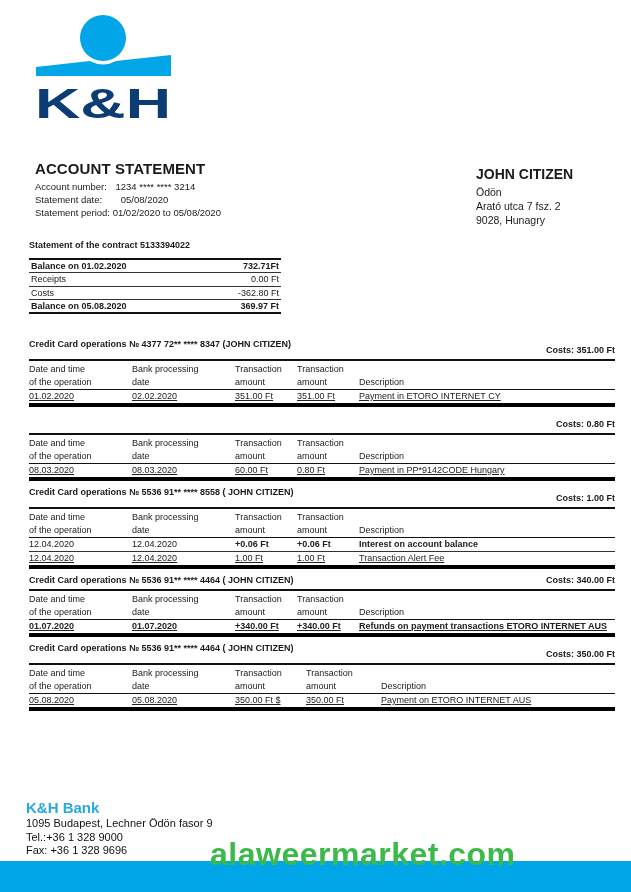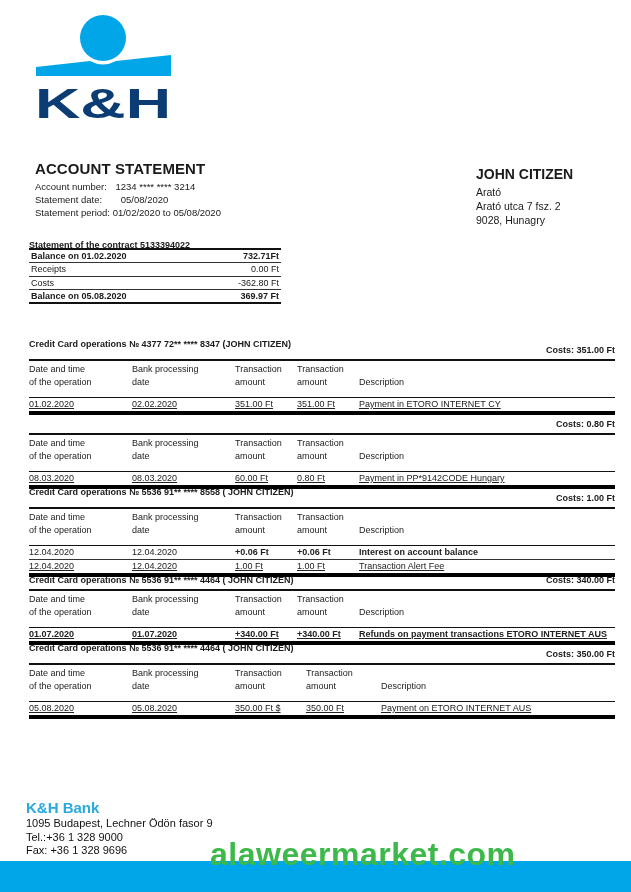--- a/index.html
+++ b/index.html
@@ -10,34 +10,34 @@
 
   .acct-title { position: absolute; left: 35px; top: 160px; font-size: 15px; font-weight: bold; letter-spacing: 0.1px; }
   .acct-info { position: absolute; left: 35px; top: 180px; font-size: 9.5px; line-height: 13px; }
 
   .cust { position: absolute; left: 476px; top: 166px; }
   .cust-name { font-size: 14px; font-weight: bold; margin-bottom: 3px; }
   .cust-line { font-size: 10.5px; line-height: 14px; }
 
   .contract { position: absolute; left: 29px; top: 240px; font-size: 9px; font-weight: bold; }
 
-  .balance { position: absolute; left: 29px; top: 248px; width: 252px; font-size: 9px; border-collapse: collapse; }
+  .balance { position: absolute; left: 29px; top: 258px; width: 252px; font-size: 9px; border-collapse: collapse; }
   .balance td { height: 13.5px; padding: 0 2px; border-bottom: 1px solid #333; }
   .balance td:last-child { text-align: right; }
   .balance tr.bold td { font-weight: bold; }
   .balance tr.first td { border-top: 2px solid #111; }
   .balance tr.last td { border-bottom: 2px solid #111; }
 
   .section { position: absolute; left: 29px; width: 586px; font-size: 9px; }
   .section .sec-head { position: relative; height: 20px; }
   .section .sec-title { position: absolute; left: 0; top: 0; font-weight: bold; }
   .section .sec-costs { position: absolute; right: 0; top: 6px; font-weight: bold; }
   .section table { width: 100%; border-collapse: collapse; }
   .section thead tr { border-top: 2px solid #111; }
-  .section th { font-weight: normal; text-align: left; vertical-align: bottom; padding: 2px 0 8px 0; line-height: 13px; color: #222; }
+  .section th { font-weight: normal; text-align: left; vertical-align: bottom; padding: 2px 0 0 0; line-height: 13px; color: #222; }
   .section thead tr { border-bottom: 1px solid #111; }
   .section td { line-height: 13px; height: 14px; padding: 0; border-bottom: 1px solid #333; color: #222; }
   .section tbody tr:last-child td { border-bottom: 4px solid #000000; text-decoration: underline; }
   .section tr.bold td { font-weight: bold; }
   .c1 { width: 103px; }
   .c2 { width: 103px; }
   .c3 { width: 62px; }
   .c4 { width: 62px; }
   .section.last .c3 { width: 71px; }
   .section.last .c4 { width: 75px; }
@@ -71,21 +71,21 @@
     <span style="margin-left:16px">05/08/2020</span>
   </div>
   <div>
     <span>Statement period:</span>
     <span>01/02/2020 to 05/08/2020</span>
   </div>
 </div>
 
 <div class="cust">
   <div class="cust-name">JOHN CITIZEN</div>
-  <div class="cust-line">Arató</div>
+  <div class="cust-line">Ödön</div>
   <div class="cust-line">Arató utca 7 fsz. 2</div>
   <div class="cust-line">9028, Hunagry</div>
 </div>
 
 <div class="contract">Statement of the contract 5133394022</div>
 
 <table class="balance">
   <tbody>
       <tr class="bold first">
     <td>Balance on  01.02.2020</td>

